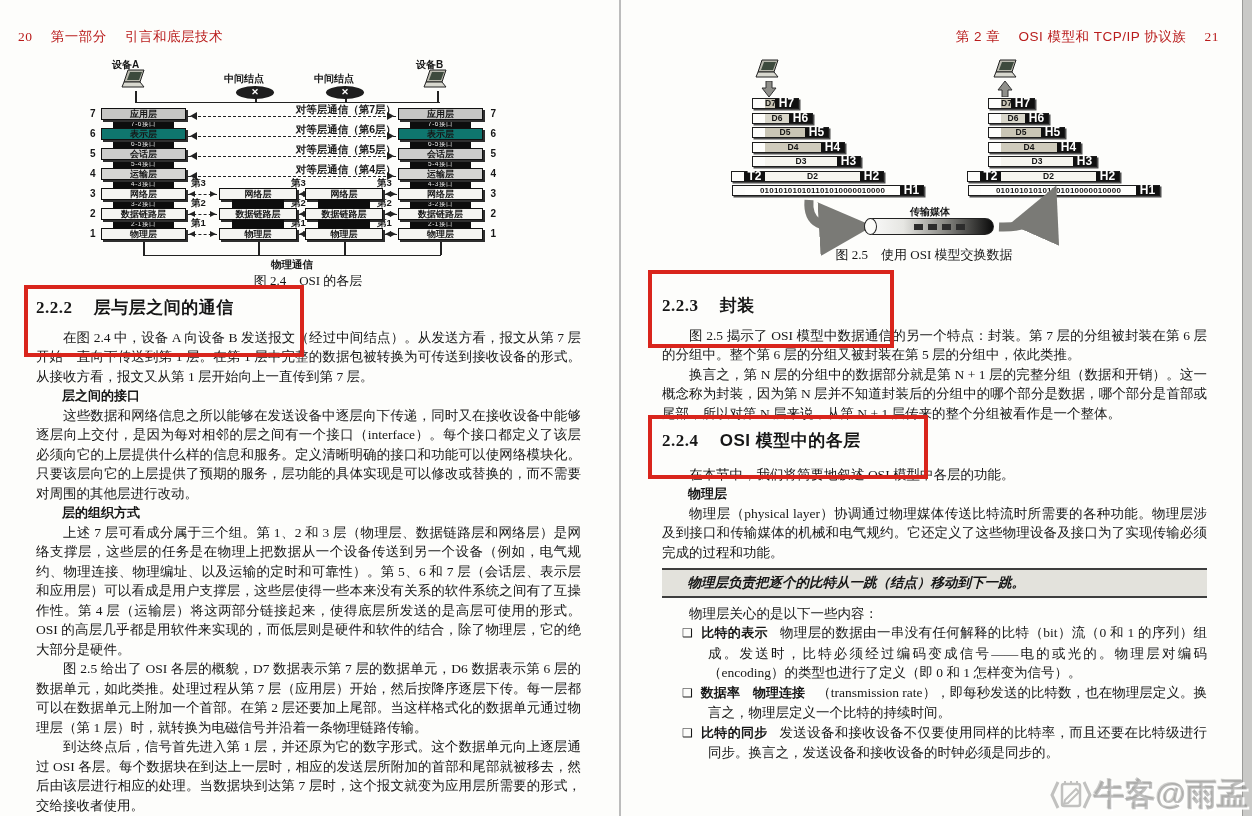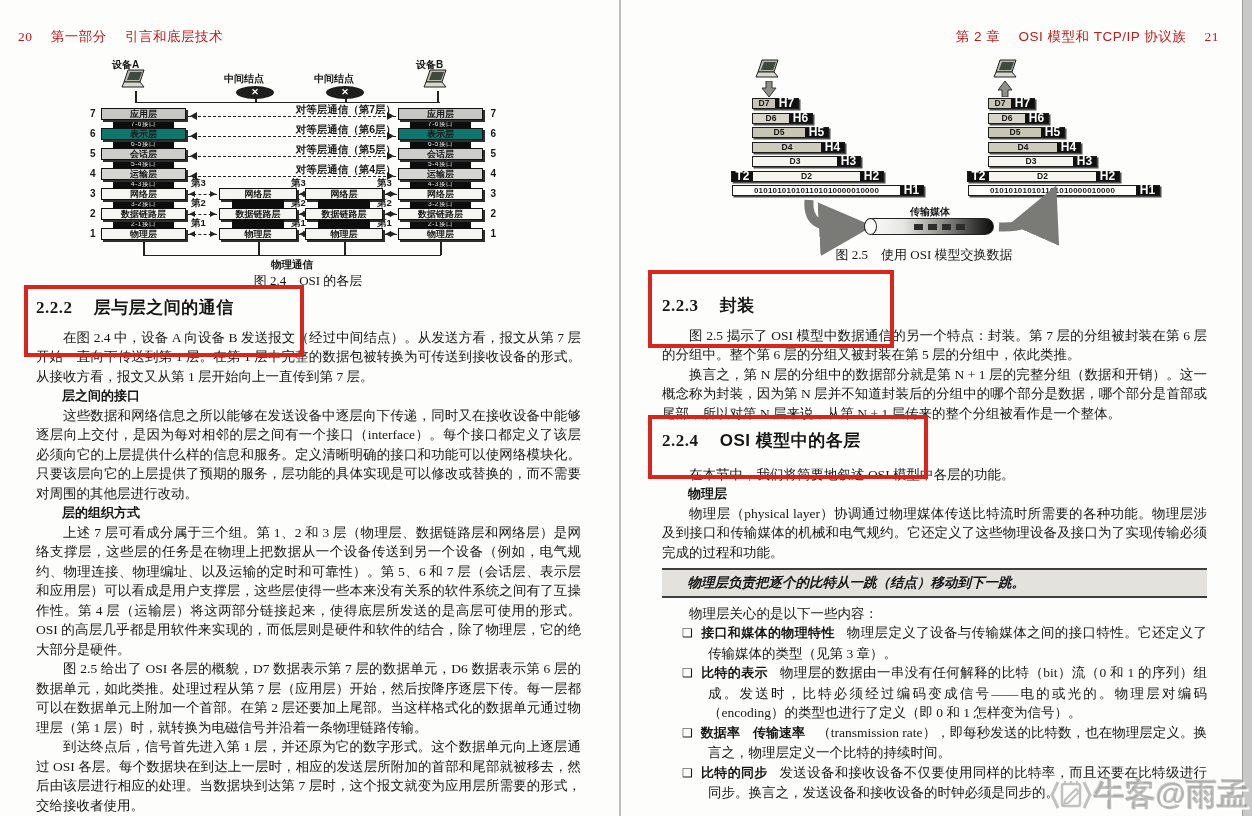--- a/index.html
+++ b/index.html
@@ -66,21 +66,21 @@
   .busbottom{position:absolute;left:55px;top:197px;width:298px;border-top:1.6px solid #222;}
   .phys-label{position:absolute;left:144px;top:200px;width:120px;text-align:center;font-weight:bold;font-size:10.5px;}
   .figcap{position:absolute;left:0;top:214px;width:100%;text-align:center;
           font-family:"Liberation Serif",serif;font-size:13px;}
 
   
   .fig25{position:absolute;left:38px;top:58px;width:530px;height:210px;font-family:"Liberation Sans",sans-serif;}
   .estack{position:absolute;top:40px;width:185px;height:102px;}
   .eleft{left:72px;} .eright{left:308px;}
   .erow{position:absolute;display:flex;height:11px;border:1px solid #1d1d1d;box-sizing:border-box;
-        box-shadow:1.5px 1.5px 0 #4e4e4e;align-items:stretch;}
+        box-shadow:1.5px 1.5px 0 #4e4e4e;align-items:stretch;padding-left:12px;}
   .erow:nth-child(1){top:0;left:21px;width:47px;}
   .erow:nth-child(2){top:14.5px;left:21px;width:61px;}
   .erow:nth-child(3){top:29px;left:21px;width:77px;}
   .erow:nth-child(4){top:43.5px;left:21px;width:93px;}
   .erow:nth-child(5){top:58px;left:21px;width:109px;}
   .erow:nth-child(6){top:72.5px;left:0;width:153px;}
   .erow:nth-child(7){top:87px;left:1px;width:192px;}
   .eH,.eT{flex:none;background:#101010;color:#fff;font-weight:bold;font-size:12px;line-height:9px;text-align:center;}
   .eH{width:23px;} .eT{width:21px;}
   .eT:empty{display:none;}
@@ -479,27 +479,24 @@
         <span class="num">2.2.4</span>
         <span>OSI 模型中的各层</span>
       </h3>
       <p class="para">在本节中，我们将简要地叙述 OSI 模型中各层的功能。</p>
       <p class="subhead">物理层</p>
       <p class="para">物理层（physical layer）协调通过物理媒体传送比特流时所需要的各种功能。物理层涉及到接口和传输媒体的机械和电气规约。它还定义了这些物理设备及接口为了实现传输必须完成的过程和功能。</p>
       <div class="notebox">物理层负责把逐个的比特从一跳（结点）移动到下一跳。</div>
       <p class="para" style="text-indent:2em;">物理层关心的是以下一些内容：</p>
 
       <p class="bullet">
-        <span class="marker">❑</span><span class="term">接口和媒体的物理特性</span><span>物理层定义了设备与传输媒体之间的接口特性。它还定义了传输媒体的类型（见第 3 章）。</span>
-      </p>
-      <p class="bullet">
         <span class="marker">❑</span><span class="term">比特的表示</span><span>物理层的数据由一串没有任何解释的比特（bit）流（0 和 1 的序列）组成。发送时，比特必须经过编码变成信号——电的或光的。物理层对编码（encoding）的类型也进行了定义（即 0 和 1 怎样变为信号）。</span>
       </p>
       <p class="bullet">
-        <span class="marker">❑</span><span class="term">数据率　传输速率</span><span>（transmission rate），即每秒发送的比特数，也在物理层定义。换言之，物理层定义一个比特的持续时间。</span>
+        <span class="marker">❑</span><span class="term">数据率　物理连接</span><span>（transmission rate），即每秒发送的比特数，也在物理层定义。换言之，物理层定义一个比特的持续时间。</span>
       </p>
       <p class="bullet">
         <span class="marker">❑</span><span class="term">比特的同步</span><span>发送设备和接收设备不仅要使用同样的比特率，而且还要在比特级进行同步。换言之，发送设备和接收设备的时钟必须是同步的。</span>
       </p>
     </div>
   </div>
 
   <div class="edge-strip"></div>
 
   <div class="wm">

